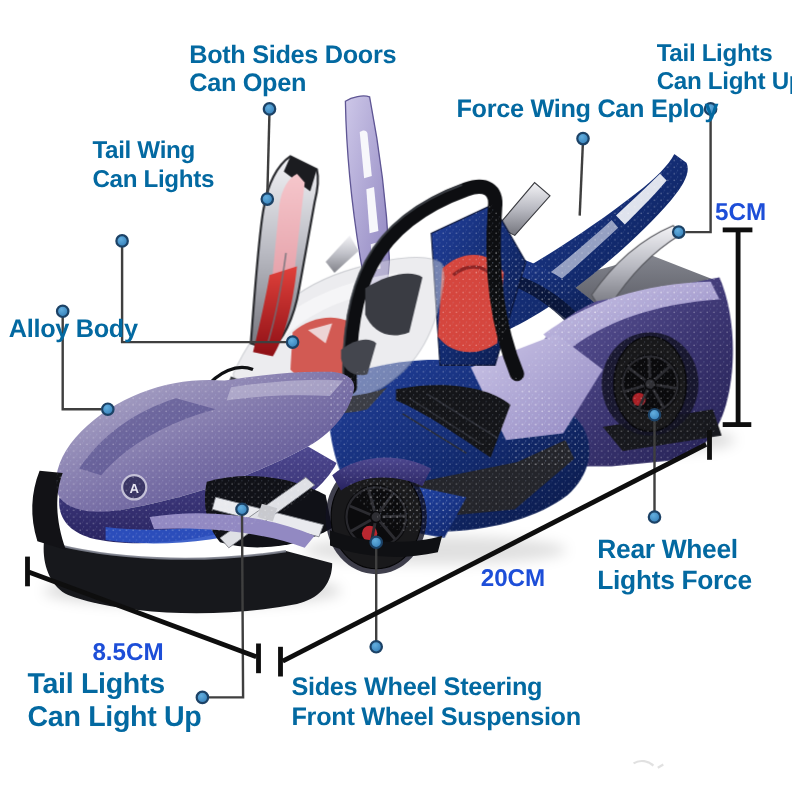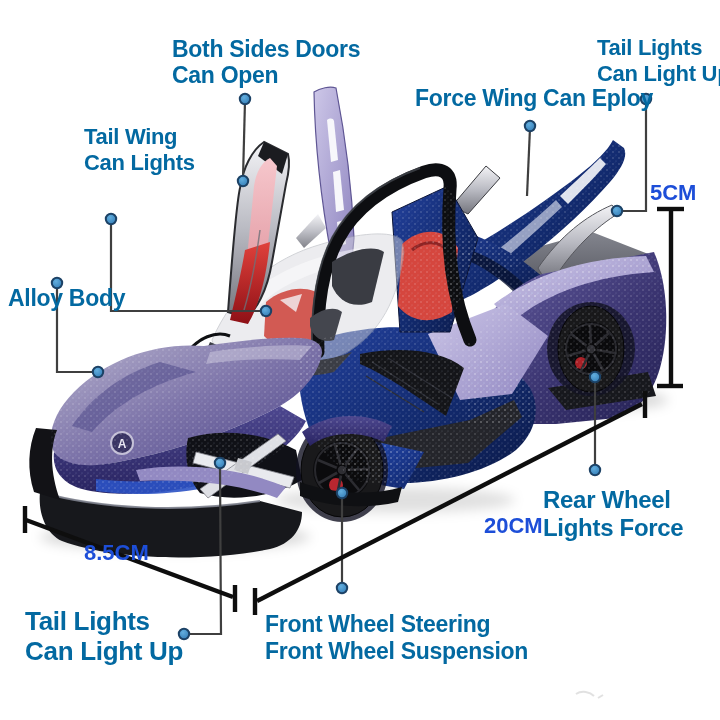--- a/index.html
+++ b/index.html
@@ -11,22 +11,22 @@
   .lbl-doors{left:172px;top:36px;font-size:23px;line-height:1.14;}
   .lbl-tailwing-left{left:84px;top:124px;font-size:22px;line-height:1.18;}
   .lbl-tailwing-top{left:415px;top:85px;font-size:23px;}
   .lbl-taillights-top{left:597px;top:35px;font-size:22px;line-height:1.18;}
   .lbl-alloy{left:8px;top:241px;font-size:23px;margin-top:44px;}
   .lbl-taillights-bottom{left:25px;top:607px;font-size:26px;line-height:1.15;}
   .lbl-frontwheel{left:265px;top:611px;font-size:23px;line-height:1.17;}
   .lbl-rearwheel{left:543px;top:486px;font-size:24px;line-height:1.15;}
   .dim{position:absolute;color:#1d4ed8;font-weight:700;font-size:22px;white-space:nowrap;letter-spacing:0;}
   .dim-5{left:650px;top:180px;}
-  .dim-20{left:437px;top:513px;margin-left:47px;}
-  .dim-85{left:84px;top:540px;}
+  .dim-20{left:437px;top:513px;}
+  .dim-85{left:84px;top:580px;}
 </style>
 </head>
 <body>
 
 <div class="stage">
 
 <svg width="720" height="720" viewBox="0 0 720 720">
   <defs>
     <linearGradient id="gHood" x1="0" y1="0" x2="1" y2="1">
       <stop offset="0" stop-color="#b9b4cf"></stop>
@@ -294,21 +294,21 @@
   <span class="l">Can Light Up</span>
 </div>
 <div class="lbl lbl-alloy">
   <span class="l">Alloy Body</span>
 </div>
 <div class="lbl lbl-taillights-bottom">
   <span class="l">Tail Lights</span>
   <span class="l">Can Light Up</span>
 </div>
 <div class="lbl lbl-frontwheel">
-  <span class="l">Front Wheel Steering</span>
+  <span class="l">Sides Wheel Steering</span>
   <span class="l">Front Wheel Suspension</span>
 </div>
 <div class="lbl lbl-rearwheel">
   <span class="l">Rear Wheel</span>
   <span class="l">Lights Force</span>
 </div>
 
 <div class="dim dim-5">5CM</div>
 <div class="dim dim-20">20CM</div>
 <div class="dim dim-85">8.5CM</div>

